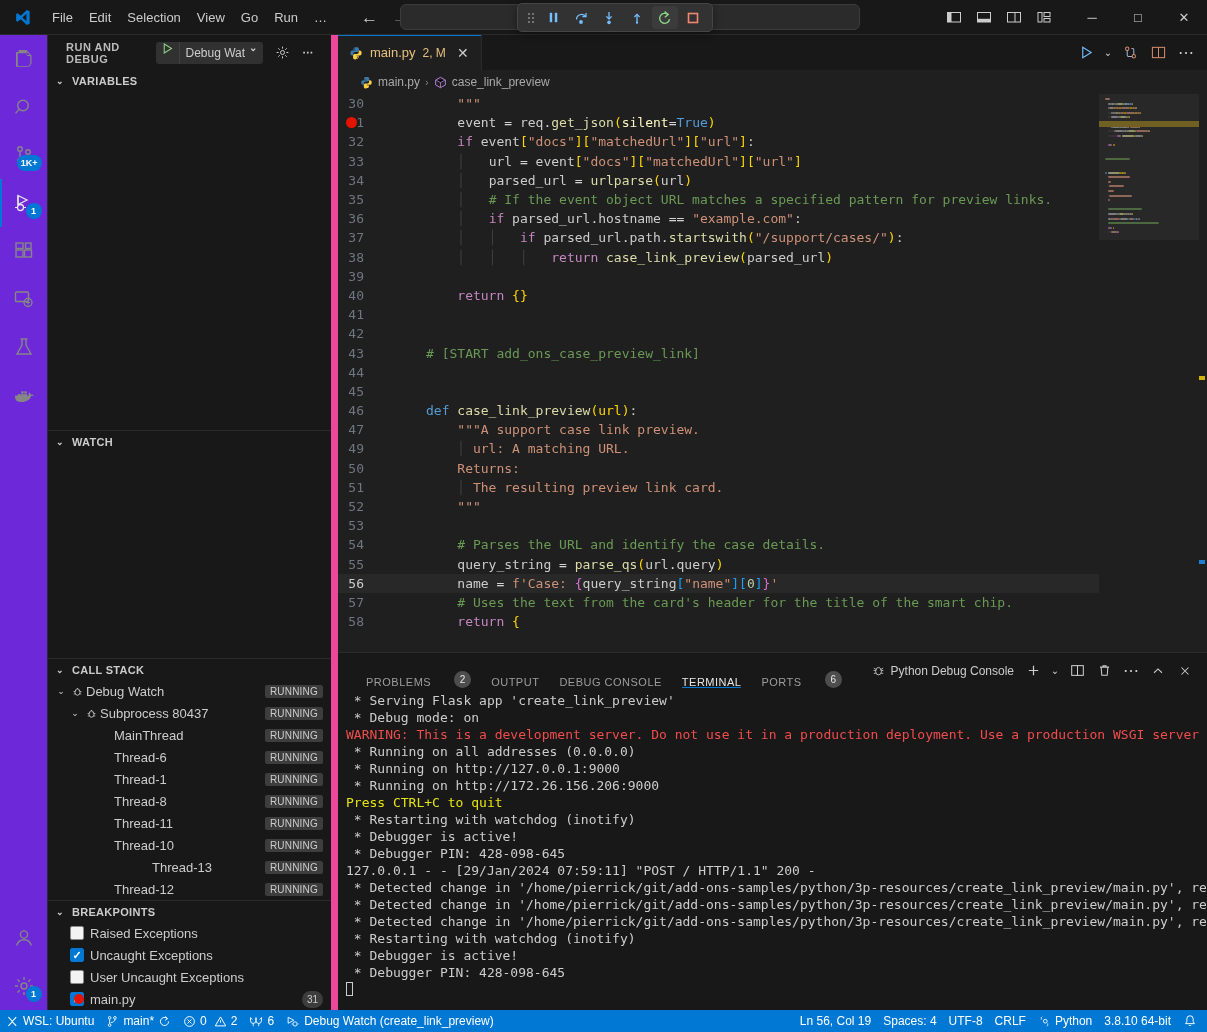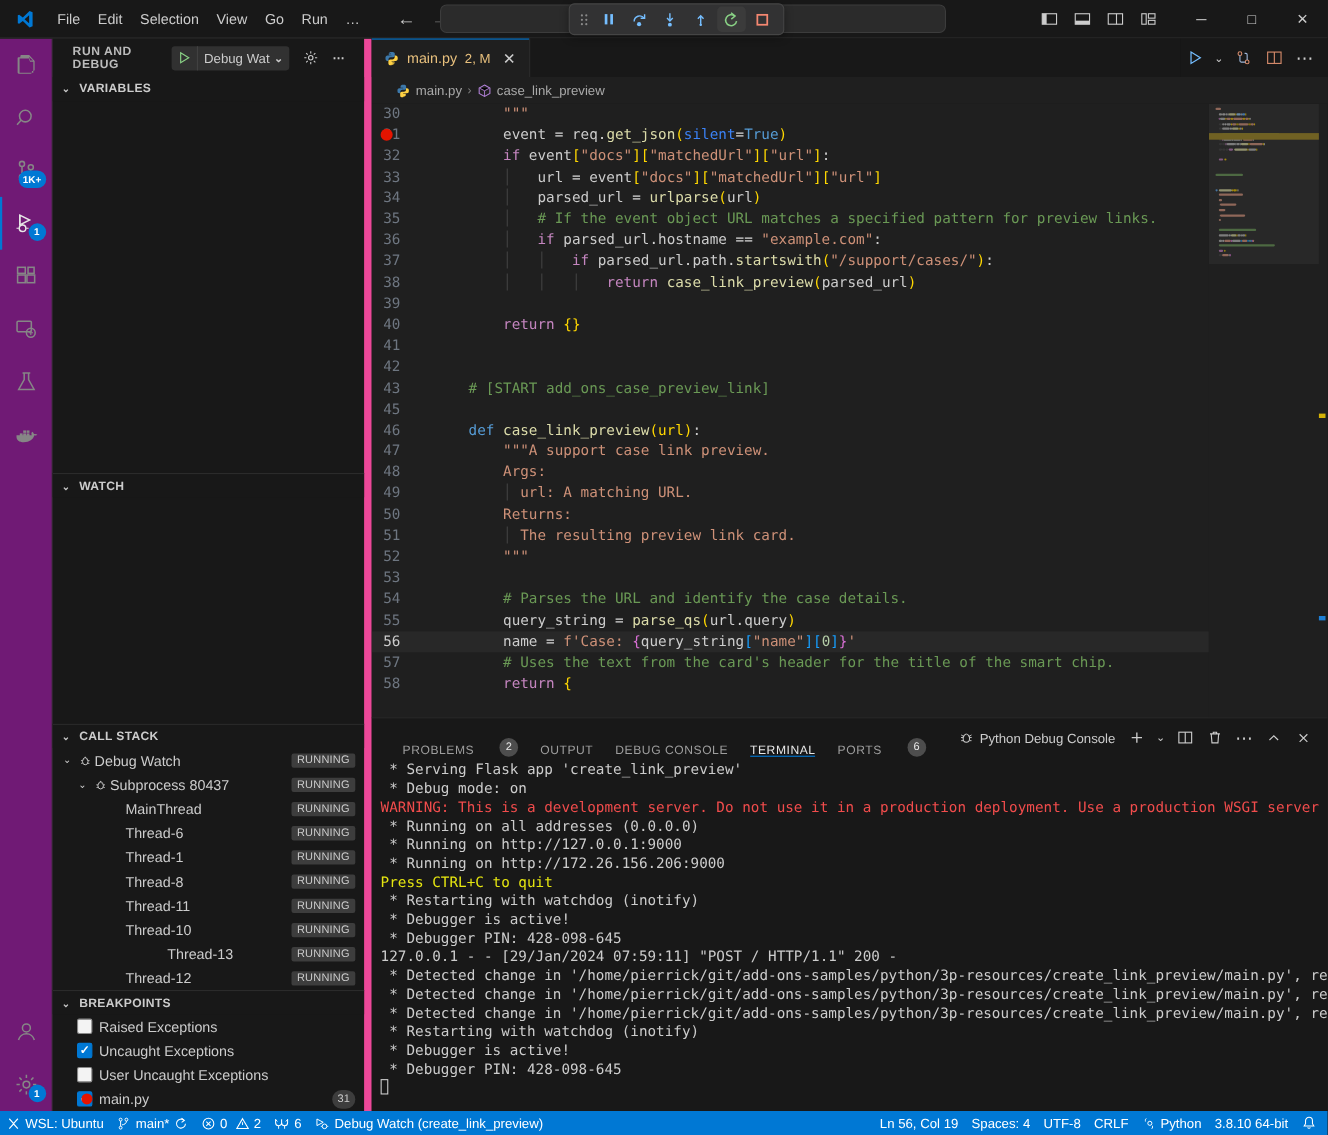--- a/index.html
+++ b/index.html
@@ -44,21 +44,21 @@
   .win-controls { margin-left: auto; display: flex; align-items: center; height: 35px; }
   .layout-icons { display:flex; align-items:center; gap: 0px; margin-right: 10px; }
   .layout-btn { width: 30px; height: 30px; display:flex; align-items:center; justify-content:center; }
   .wc { width: 46px; height: 35px; display: flex; align-items: center; justify-content: center; color: #cccccc; font-size: 13px;}
 
   
   .main { flex: 1; display: flex; min-height: 0; }
 
   
   .activitybar {
-    width: 48px; background: #701a75; display: flex; flex-direction: column;
+    width: 48px; background: #6d28d9; display: flex; flex-direction: column;
     align-items: center; flex: 0 0 48px; border-right: 1px solid #2b2b2b;
   }
   .act-item {
     width: 48px; height: 48px; display: flex; align-items: center; justify-content: center;
     position: relative; color: #868686;
   }
   .act-item.active { color: #e7e7e7; }
   .act-item.active::before {
     content: ''; position: absolute; left: 0; top: 0; bottom: 0; width: 2px; background: #0078d4;
   }
@@ -72,21 +72,21 @@
   
   .sidebar {
     width: 290px; flex: 0 0 290px; background: #181818; display: flex; flex-direction: column;
     border-right: 7px solid #ec4899;
   }
   .sb-title {
     height: 35px; display: flex; align-items: center; padding: 0 8px 0 18px; gap: 8px;
     font-size: 11px; font-weight: 700; letter-spacing: .5px; color: #bbbbbb;
   }
   .launch-pill {
-    display: flex; align-items: center; background: #313131; border-radius: 3px; height: 22px;
+    display: flex; align-items: flex-start; background: #313131; border-radius: 3px; height: 22px;
     margin-left: 2px;
   }
   .launch-play { padding: 0 5px; color:#89d185; display:flex; align-items:center;}
   .launch-name {
     font-size: 12px; font-weight: 400; letter-spacing: 0; color: #cccccc;
     padding: 0 2px 0 6px; border-left: 1px solid #414141; max-width: 105px; overflow:hidden;
     white-space:nowrap; display:flex; align-items:center; height:100%;
   }
   .launch-caret { padding: 0 5px 0 2px; color: #cccccc; font-size: 10px; display:flex; align-items:center;}
   .sb-act { margin-left: auto; display: flex; gap: 4px; align-items: center; padding-right:4px;}
@@ -164,21 +164,21 @@
   .gutter-bp { position: absolute; left: 8px; width: 11px; height: 11px; border-radius: 50%; background:#e51400; }
   .code-txt { padding-left: 40px; color: #cccccc; }
   .indent-guide { color: #404040; }
 
   
   .t-kw   { color: #569cd6; }
   .t-kw2  { color: #c586c0; }
   .t-fn   { color: #dcdcaa; }
   .t-str  { color: #ce9178; }
   .t-cmt  { color: #6a9955; }
-  .t-var  { color: #3b82f6; }
+  .t-var  { color: #fef9c3; }
   .t-num  { color: #b5cea8; }
   .t-op   { color: #d4d4d4; }
   .t-brk1 { color: #ffd700; }
   .t-brk2 { color: #da70d6; }
   .t-brk3 { color: #179fff; }
   .t-plain{ color: #cccccc; }
 
   .minimap { width: 108px; flex: 0 0 108px; background: #1f1f1f; position: relative; overflow:hidden; }
   .mm-line { position:absolute; height: 2px; border-radius:1px; }
   .mm-slider { position: absolute; left:0; right:8px; background: rgba(255,255,255,0.045); }
@@ -627,24 +627,24 @@
             <div class="code-line" style="position: relative;"><span class="ln">34</span><span class="code-txt"><span class="indent-guide">    </span><span class="indent-guide">│   </span><span class="t-plain">parsed_url</span><span class="t-op"> = </span><span class="t-fn">urlparse</span><span class="t-brk1">(</span><span class="t-plain">url</span><span class="t-brk1">)</span></span></div>
             <div class="code-line" style="position: relative;"><span class="ln">35</span><span class="code-txt"><span class="indent-guide">    </span><span class="indent-guide">│   </span><span class="t-cmt"># If the event object URL matches a specified pattern for preview links.</span></span></div>
             <div class="code-line" style="position: relative;"><span class="ln">36</span><span class="code-txt"><span class="indent-guide">    </span><span class="indent-guide">│   </span><span class="t-kw2">if</span><span class="t-plain"> parsed_url</span><span class="t-op">.</span><span class="t-plain">hostname </span><span class="t-op">==</span><span class="t-plain"> </span><span class="t-str">"example.com"</span><span class="t-plain">:</span></span></div>
             <div class="code-line" style="position: relative;"><span class="ln">37</span><span class="code-txt"><span class="indent-guide">    </span><span class="indent-guide">│   </span><span class="indent-guide">│   </span><span class="t-kw2">if</span><span class="t-plain"> parsed_url</span><span class="t-op">.</span><span class="t-plain">path</span><span class="t-op">.</span><span class="t-fn">startswith</span><span class="t-brk1">(</span><span class="t-str">"/support/cases/"</span><span class="t-brk1">)</span><span class="t-plain">:</span></span></div>
             <div class="code-line" style="position: relative;"><span class="ln">38</span><span class="code-txt"><span class="indent-guide">    </span><span class="indent-guide">│   </span><span class="indent-guide">│   </span><span class="indent-guide">│   </span><span class="t-kw2">return</span><span class="t-plain"> </span><span class="t-fn">case_link_preview</span><span class="t-brk1">(</span><span class="t-plain">parsed_url</span><span class="t-brk1">)</span></span></div>
             <div class="code-line" style="position: relative;"><span class="ln">39</span><span class="code-txt"></span></div>
             <div class="code-line" style="position: relative;"><span class="ln">40</span><span class="code-txt"><span class="t-plain">    </span><span class="t-kw2">return</span><span class="t-plain"> </span><span class="t-brk1">{}</span></span></div>
             <div class="code-line" style="position: relative;"><span class="ln">41</span><span class="code-txt"></span></div>
             <div class="code-line" style="position: relative;"><span class="ln">42</span><span class="code-txt"></span></div>
             <div class="code-line" style="position: relative;"><span class="ln">43</span><span class="code-txt"><span class="t-cmt"># [START add_ons_case_preview_link]</span></span></div>
+            <div class="code-line" style="position: relative;"><span class="ln">44</span><span class="code-txt"></span></div>
             <div class="code-line" style="position: relative;"><span class="ln">45</span><span class="code-txt"></span></div>
             <div class="code-line" style="position: relative;"><span class="ln">46</span><span class="code-txt"><span class="t-kw">def</span><span class="t-plain"> </span><span class="t-fn">case_link_preview</span><span class="t-brk1">(</span><span class="t-brk1">url</span><span class="t-brk1">)</span><span class="t-plain">:</span></span></div>
             <div class="code-line" style="position: relative; align-items: center;"><span class="ln">47</span><span class="code-txt"><span class="indent-guide">    </span><span class="t-str">"""A support case link preview.</span></span></div>
-            <div class="code-line" style="position: relative;"><span class="ln">48</span><span class="code-txt"><span class="indent-guide">    </span><span class="t-str">Args:</span></span></div>
             <div class="code-line" style="position: relative;"><span class="ln">49</span><span class="code-txt"><span class="indent-guide">    </span><span class="indent-guide">│ </span><span class="t-str">url: A matching URL.</span></span></div>
             <div class="code-line" style="position: relative;"><span class="ln">50</span><span class="code-txt"><span class="indent-guide">    </span><span class="t-str">Returns:</span></span></div>
             <div class="code-line" style="position: relative;"><span class="ln">51</span><span class="code-txt"><span class="indent-guide">    </span><span class="indent-guide">│ </span><span class="t-str">The resulting preview link card.</span></span></div>
             <div class="code-line" style="position: relative;"><span class="ln">52</span><span class="code-txt"><span class="indent-guide">    </span><span class="t-str">"""</span></span></div>
             <div class="code-line" style="position: relative;"><span class="ln">53</span><span class="code-txt"></span></div>
             <div class="code-line" style="position: relative;"><span class="ln">54</span><span class="code-txt"><span class="indent-guide">    </span><span class="t-cmt"># Parses the URL and identify the case details.</span></span></div>
             <div class="code-line" style="position: relative;"><span class="ln">55</span><span class="code-txt"><span class="indent-guide">    </span><span class="t-plain">query_string</span><span class="t-op"> = </span><span class="t-fn">parse_qs</span><span class="t-brk1">(</span><span class="t-plain">url</span><span class="t-op">.</span><span class="t-plain">query</span><span class="t-brk1">)</span></span></div>
             <div class="code-line current" style="position: relative;"><span class="ln">56</span><span class="code-txt"><span class="indent-guide">    </span><span class="t-plain">name</span><span class="t-op"> = </span><span class="t-str">f'Case: </span><span class="t-brk2">{</span><span class="t-plain">query_string</span><span class="t-brk3">[</span><span class="t-str">"name"</span><span class="t-brk3">]</span><span class="t-brk3">[</span><span class="t-num">0</span><span class="t-brk3">]</span><span class="t-brk2">}</span><span class="t-str">'</span></span></div>
             <div class="code-line" style="position: relative;"><span class="ln">57</span><span class="code-txt"><span class="indent-guide">    </span><span class="t-cmt"># Uses the text from the card's header for the title of the smart chip.</span></span></div>
             <div class="code-line" style="position: relative;"><span class="ln">58</span><span class="code-txt"><span class="indent-guide">    </span><span class="t-kw2">return</span><span class="t-plain"> </span><span class="t-brk1">{</span></span></div>

